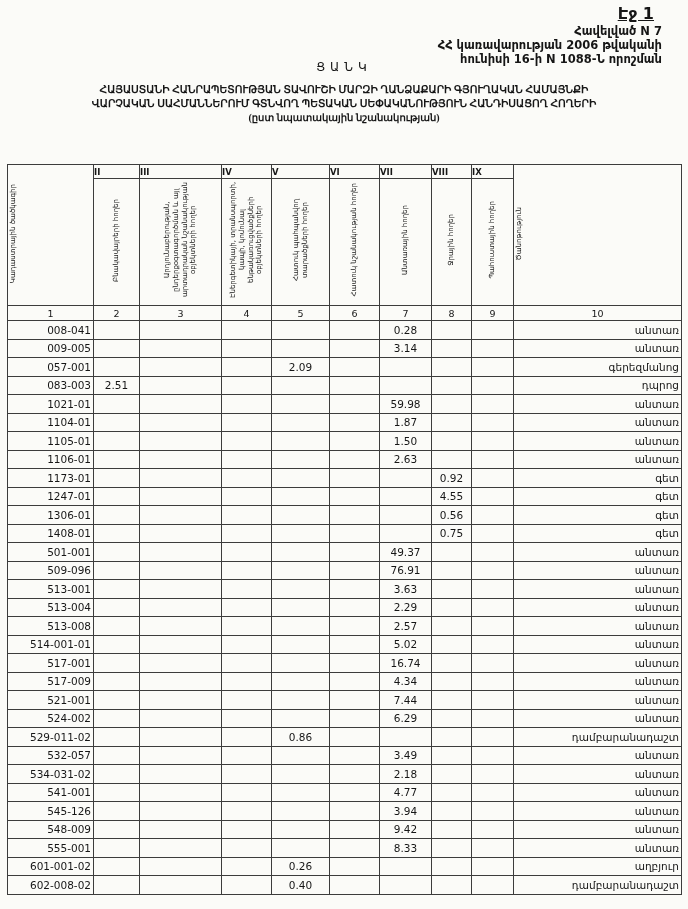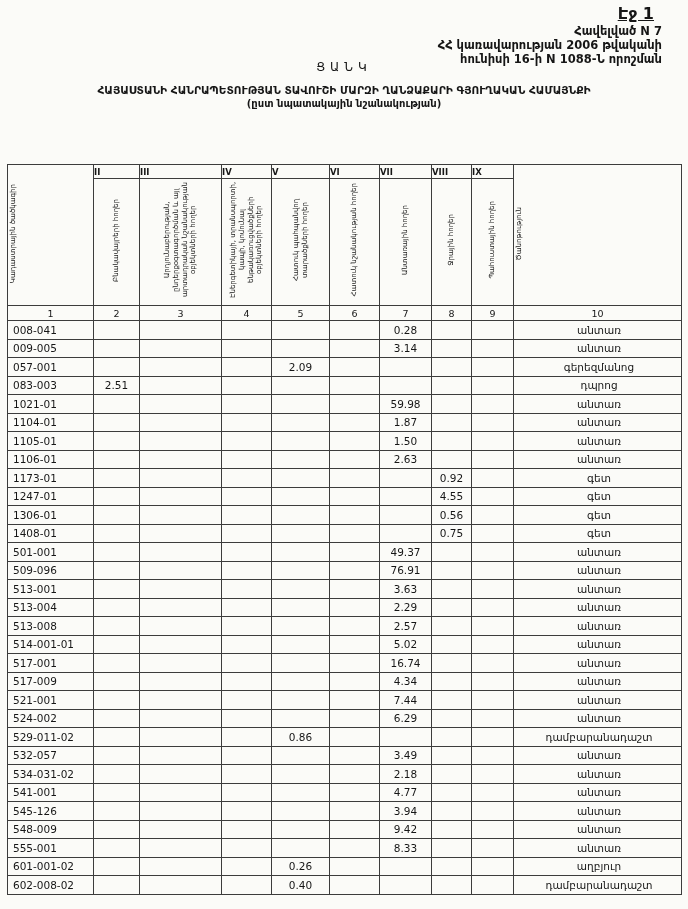--- a/index.html
+++ b/index.html
@@ -18,21 +18,21 @@
   .appendix {
     position: absolute; top: 24px; right: 26px;
     text-align: right; font-size: 11.5px; font-weight: bold; line-height: 14px;
   }
   .list-heading {
     position: absolute; top: 60px; left: 0; width: 100%;
     text-align: center; font-size: 12px; font-weight: normal; letter-spacing: 5px;
   }
   .doc-title {
     position: absolute; top: 83px; left: 0; width: 100%;
-    text-align: center; font-size: 10.6px; font-weight: bold; line-height: 14px;
+    text-align: center; font-size: 10.6px; font-weight: bold; line-height: 14px; font-family: Liberation Serif, serif;
   }
   .doc-title .sub-line { font-size: 10px; }
   table.land-table {
     position: absolute; top: 164px; left: 7px;
     width: 674px; border-collapse: collapse; table-layout: fixed;
   }
   .land-table th, .land-table td {
     border: 1px solid #3c3c3c;
     overflow: hidden;
   }
@@ -55,39 +55,40 @@
   }
   th.tall-header .vtext { max-height: 132px; }
   tr.numbers-row th {
     height: 15px; font-size: 9.5px; font-weight: normal; text-align: center;
     vertical-align: middle;
   }
   tbody td {
     height: 18.5px; font-size: 10.5px; vertical-align: middle;
     padding: 0 2px;
   }
-  tbody td.code { text-align: left; padding-left: 5px; margin-left: 40px; }
+  tbody td.code { text-align: right; padding-left: 5px; margin-left: 40px; }
   tbody td.num  { text-align: center; }
-  tbody td.note { text-align: center; padding-left: 5px; }
+  tbody td.note { text-align: right; padding-left: 5px; }
 </style>
 </head>
 <body>
 
 <div class="page-number">Էջ 1</div>
 
 <div class="appendix">
   <div>Հավելված N 7</div>
   <div>ՀՀ կառավարության 2006 թվականի</div>
   <div>հունիսի 16-ի N 1088-Ն որոշման</div>
 </div>
 
 <div class="list-heading">ՑԱՆԿ</div>
 
 <div class="doc-title">
   <div>ՀԱՅԱՍՏԱՆԻ ՀԱՆՐԱՊԵՏՈՒԹՅԱՆ ՏԱՎՈՒՇԻ ՄԱՐԶԻ ՂԱՆՁԱՔԱՐԻ ԳՅՈՒՂԱԿԱՆ ՀԱՄԱՅՆՔԻ</div>
+  <div>ՎԱՐՉԱԿԱՆ ՍԱՀՄԱՆՆԵՐՈՒՄ ԳՏՆՎՈՂ ՊԵՏԱԿԱՆ ՍԵՓԱԿԱՆՈՒԹՅՈՒՆ ՀԱՆԴԻՍԱՑՈՂ ՀՈՂԵՐԻ</div>
   <div class="sub-line">(ըստ նպատակային նշանակության)</div>
 </div>
 
 <table class="land-table">
   <colgroup>
     <col style="width:86px">
       <col style="width:46px">
       <col style="width:82px">
     <col style="width:50px">
       <col style="width:58px">

